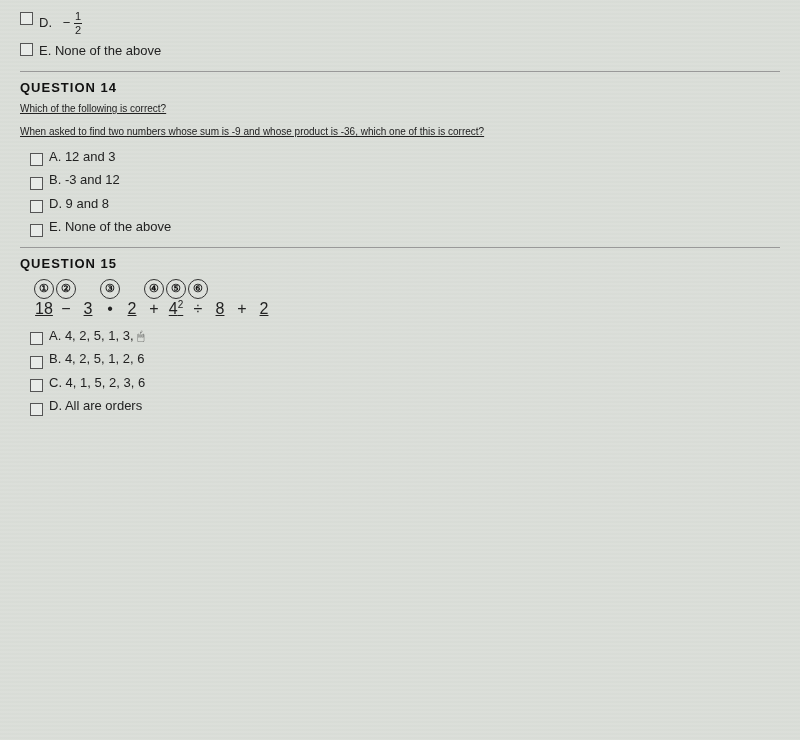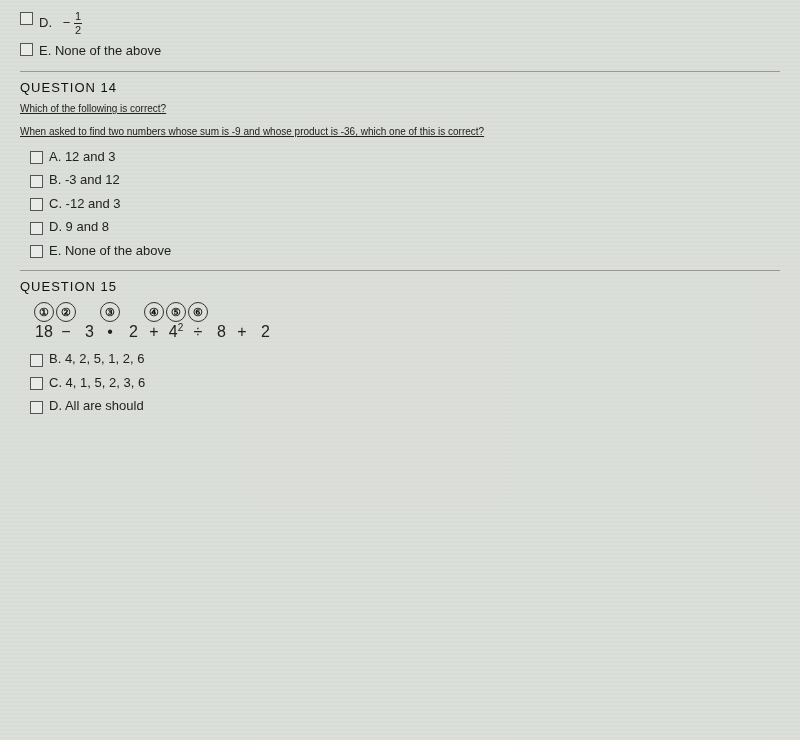--- a/index.html
+++ b/index.html
@@ -40,40 +40,40 @@
     }
     .question-block {
       margin-bottom: 10px;
     }
     .divider {
       border: none;
       border-top: 1.5px solid #999;
       margin: 8px 0;
     }
     .question-title {
-      font-weight: normal;
+      font-weight: bold;
       font-size: 13px;
       letter-spacing: 1px;
       margin: 8px 0 6px 0;
       color: #111;
     }
     .question-text {
       font-size: 10px;
       margin-bottom: 8px;
       line-height: 1.5;
       text-decoration: underline;
     }
     .options {
       list-style: none;
       padding: 0;
       margin: 0 0 0 10px;
     }
     .options li {
       display: flex;
-      align-items: center;
+      align-items: flex-end;
       margin-bottom: 4px;
       font-size: 13px;
       line-height: 1.5;
     }
     .checkbox {
       display: inline-block;
       width: 13px;
       height: 13px;
       border: 1.5px solid #555;
       background: #e8ebe8;
@@ -129,21 +129,22 @@
       flex-direction: column;
       align-items: center;
       justify-content: flex-end;
     }
     .cell-tag {
       margin-bottom: 1px;
     }
     .cell-val {
       font-size: 16px;
       min-width: 12px;
-      text-align: right;
+      text-align: center;
+      text-decoration: underline;
     }
     .cell-op {
       font-size: 16px;
       min-width: 16px;
       text-align: center;
       padding-bottom: 0px;
     }
     .cell-empty-tag {
       width: 20px;
       height: 20px;
@@ -192,24 +193,20 @@
         <li>
           <span class="checkbox"></span>
           <span>A. 12 and 3</span>
         </li>
         <li>
           <span class="checkbox"></span>
           <span>B. -3 and 12</span>
         </li>
         <li>
           <span class="checkbox"></span>
-          <span>C. -12 and 3</span>
-        </li>
-        <li>
-          <span class="checkbox"></span>
           <span>D. 9 and 8</span>
         </li>
         <li>
           <span class="checkbox"></span>
           <span>E. None of the above</span>
         </li>
       </ul>
     </div>
 
     <hr class="divider">
@@ -276,27 +273,34 @@
             <span class="cell-val">2</span>
           </div>
 
         </div>
       </div>
 
 
       <ul class="options">
         <li>
           <span class="checkbox"></span>
+          <span>
+            <span>A. 4, 2, 5, 1, 3,</span>
+            <span style="font-size:12px;cursor:default;">🖱</span>
+          </span>
+        </li>
+        <li>
+          <span class="checkbox"></span>
           <span>B. 4, 2, 5, 1, 2, 6</span>
         </li>
         <li>
           <span class="checkbox"></span>
           <span>C. 4, 1, 5, 2, 3, 6</span>
         </li>
         <li>
           <span class="checkbox"></span>
-          <span>D. All are should</span>
+          <span>D. All are orders</span>
         </li>
       </ul>
     </div>
 
   </div>
 </div>
 
 </body></html>

